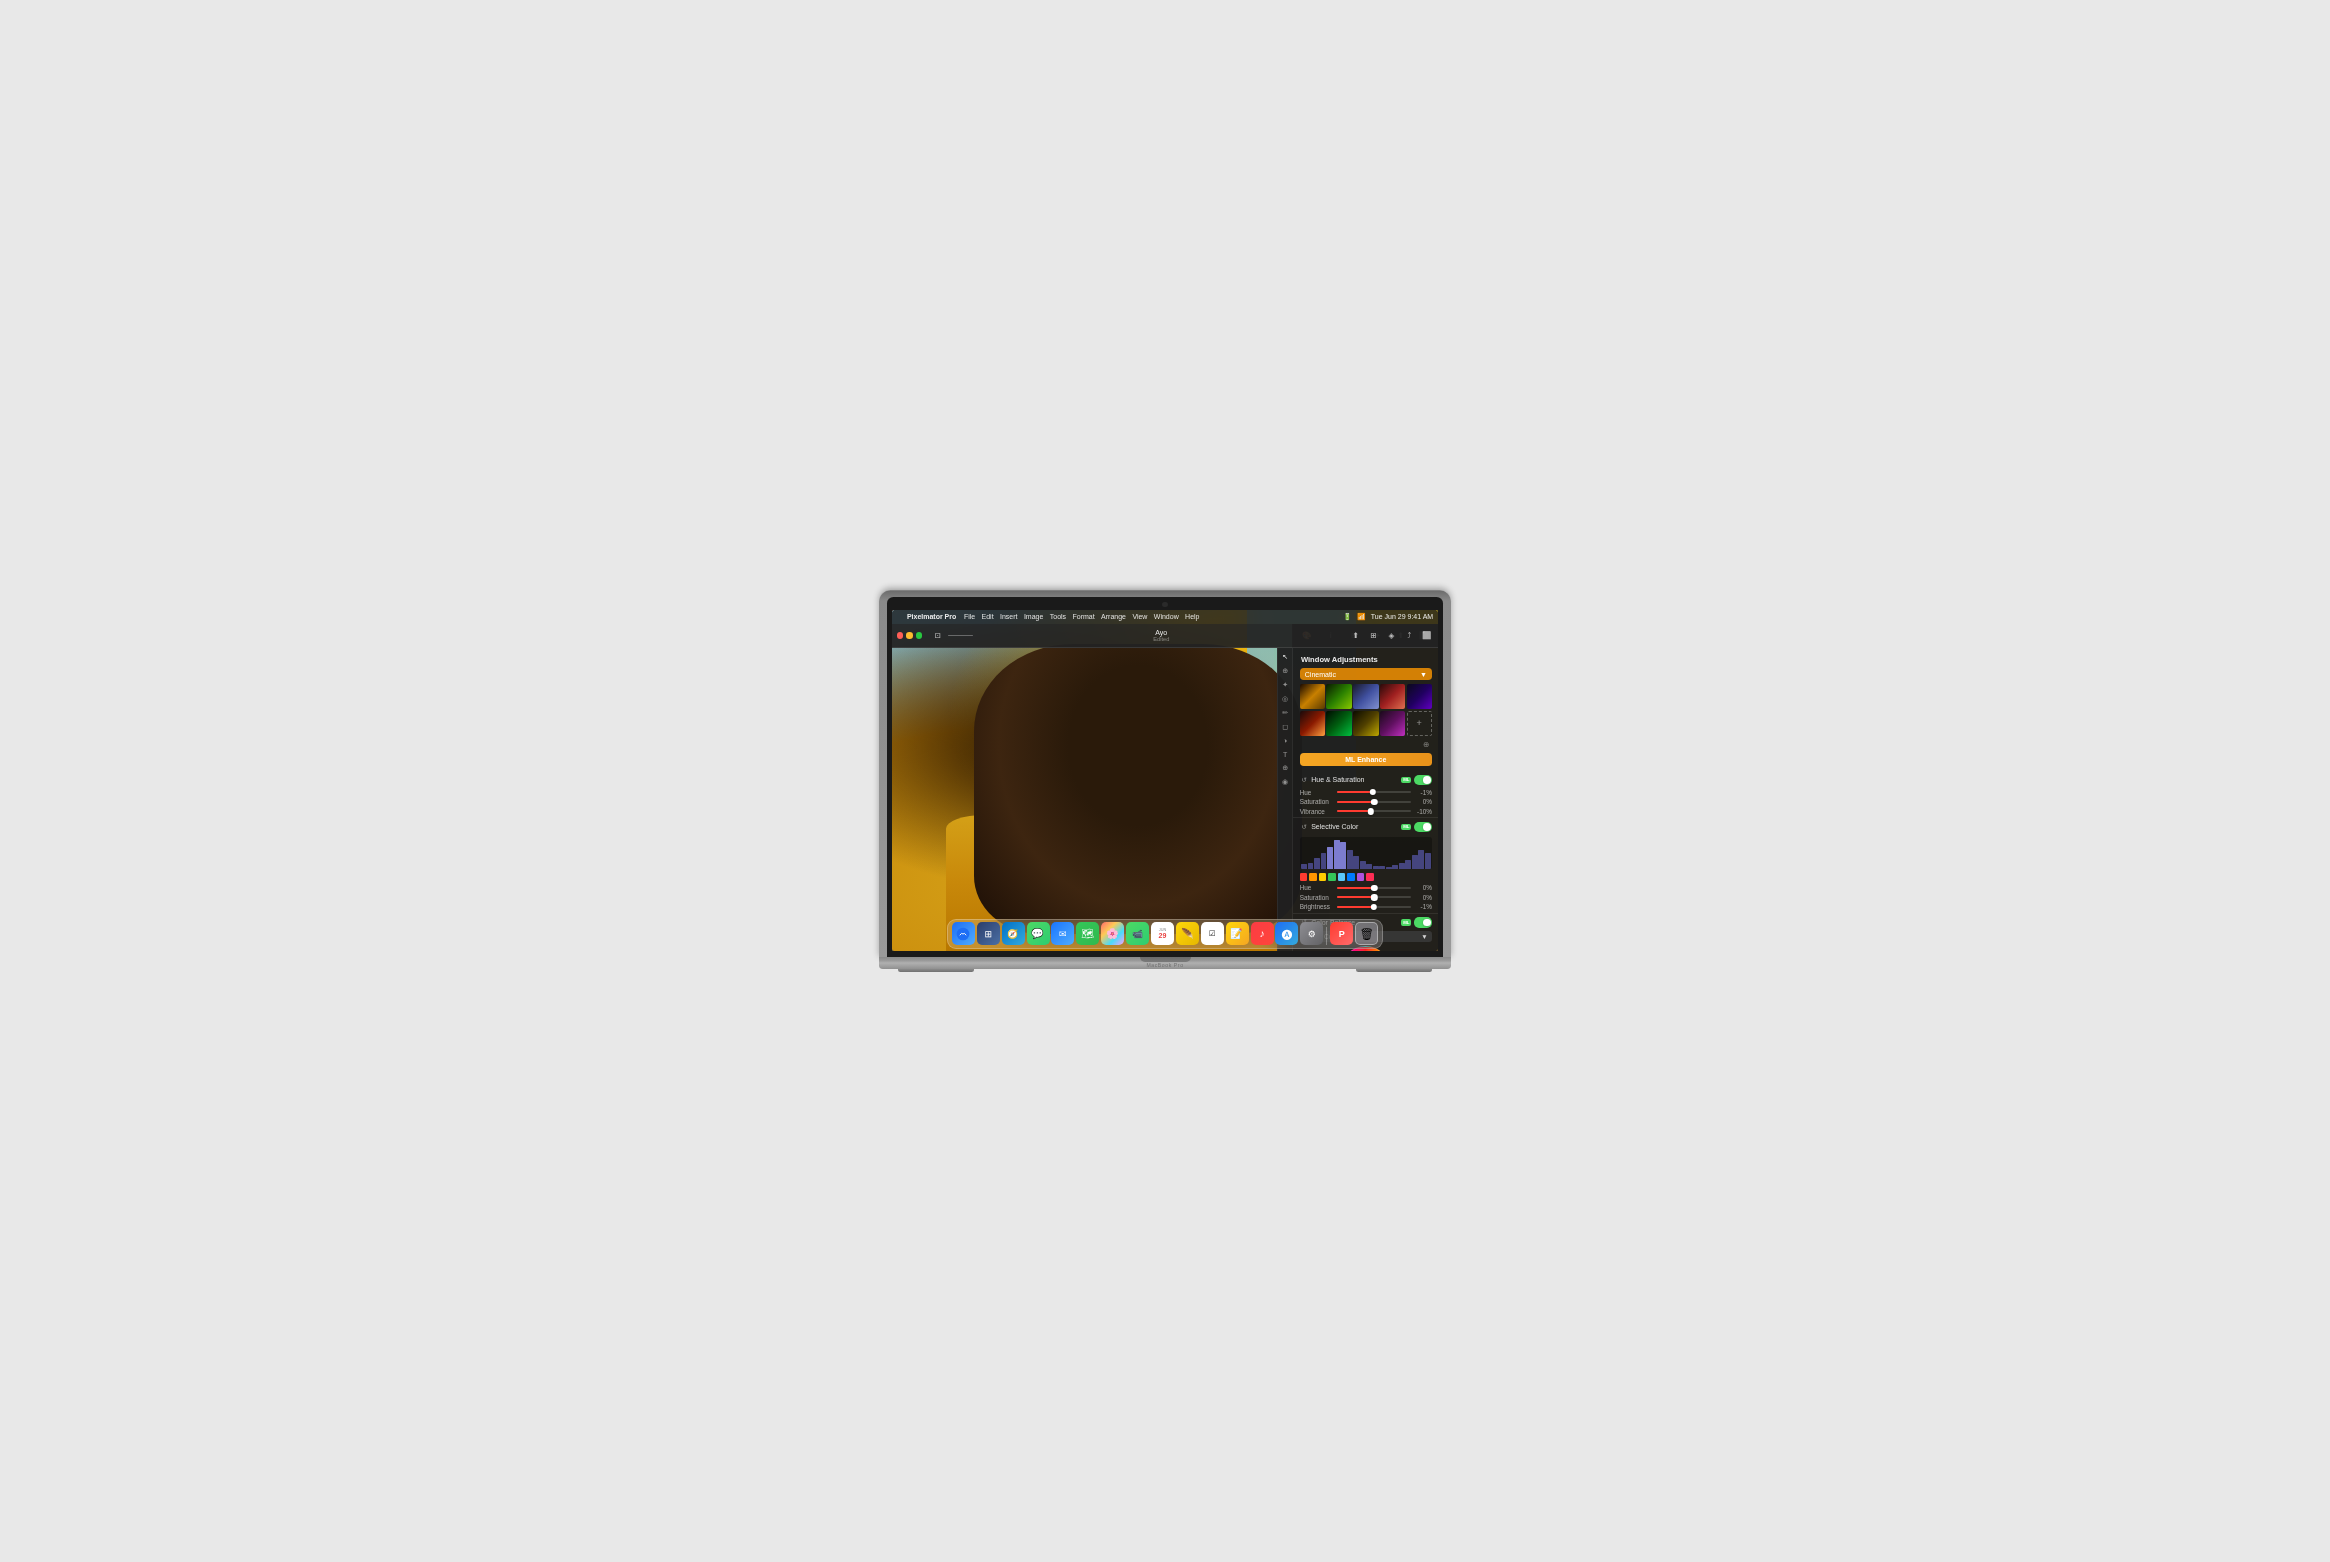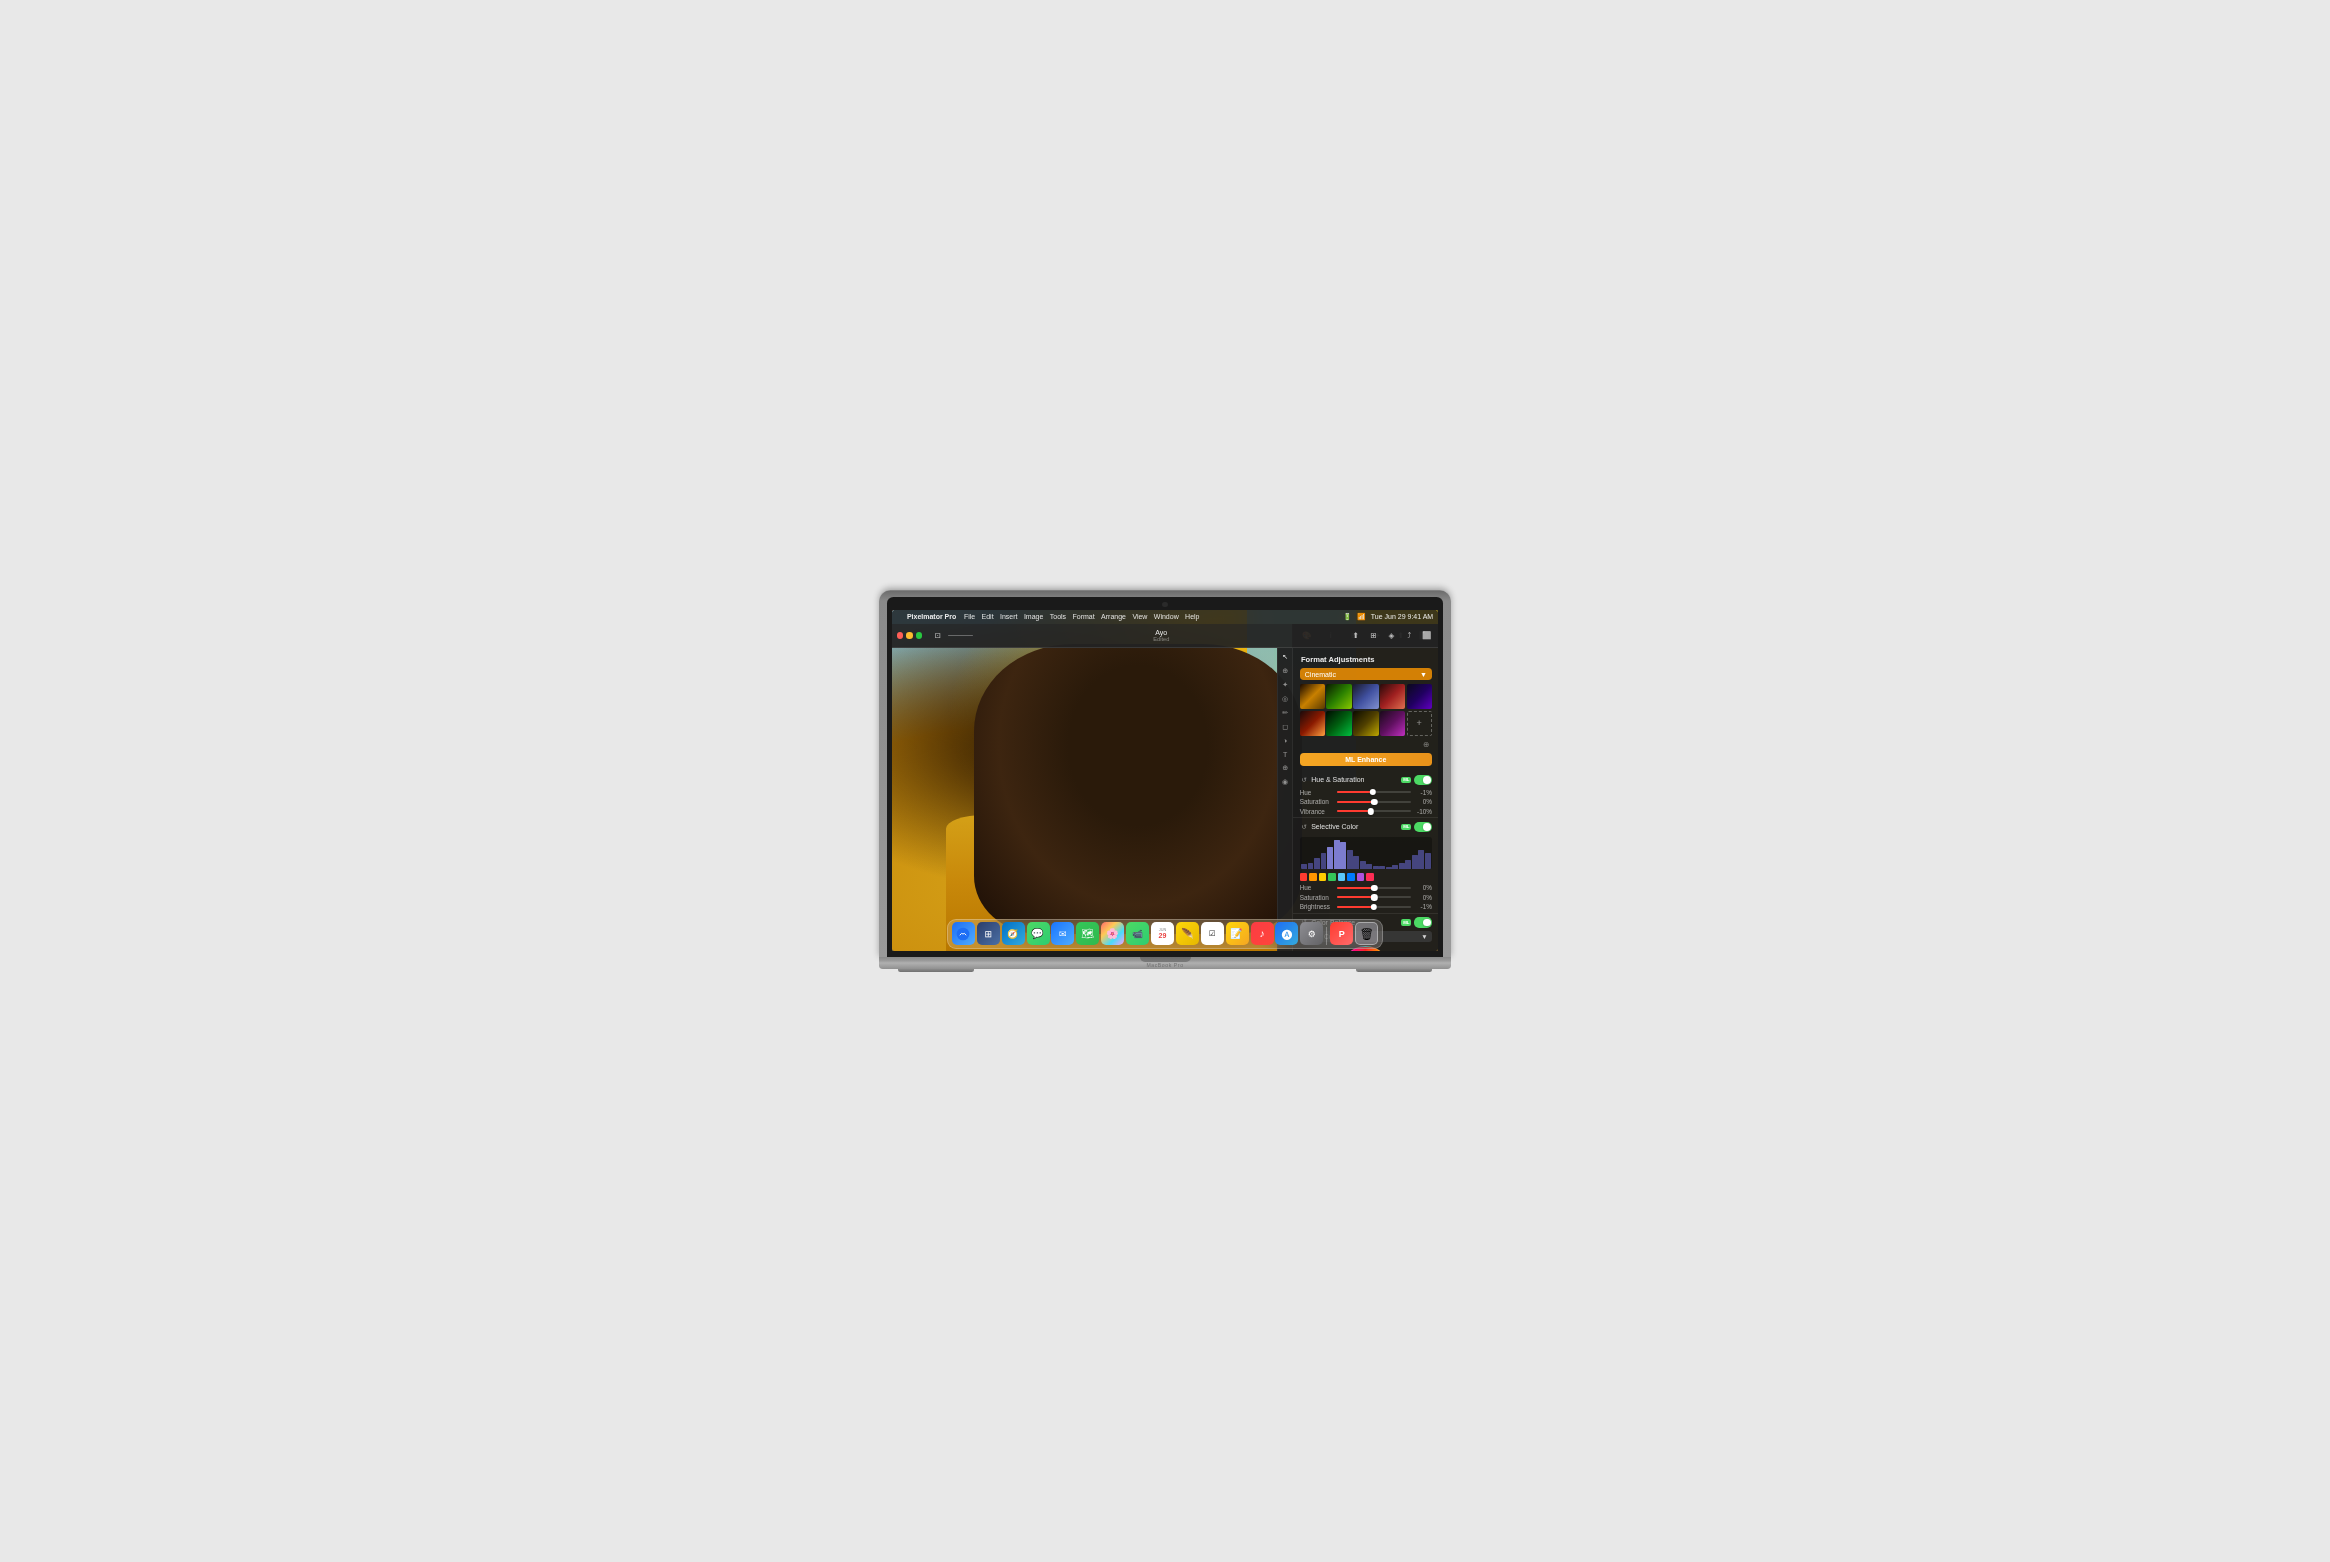--- a/index.html
+++ b/index.html
@@ -820,21 +820,21 @@
               <div class="panel-tb-icon active">🎨</div>
               <div class="panel-tb-icon">ℹ</div>
               <div class="panel-tb-icon">⊞</div>
               <div class="panel-tb-icon">✦</div>
               <div class="panel-tb-icon">⬆</div>
               <div class="panel-tb-icon">⬜</div>
             </div>
 
             <div class="panel-content">
 
-              <div class="panel-section-title">Format Adjustments</div>
+              <div class="panel-section-title">Window Adjustments</div>
 
               <div class="preset-dropdown">
                 <span>Cinematic</span>
                 <span>▼</span>
               </div>
 
               <div class="preset-thumbnails">
                 <div class="preset-thumb"></div>
                 <div class="preset-thumb"></div>
                 <div class="preset-thumb"></div>

